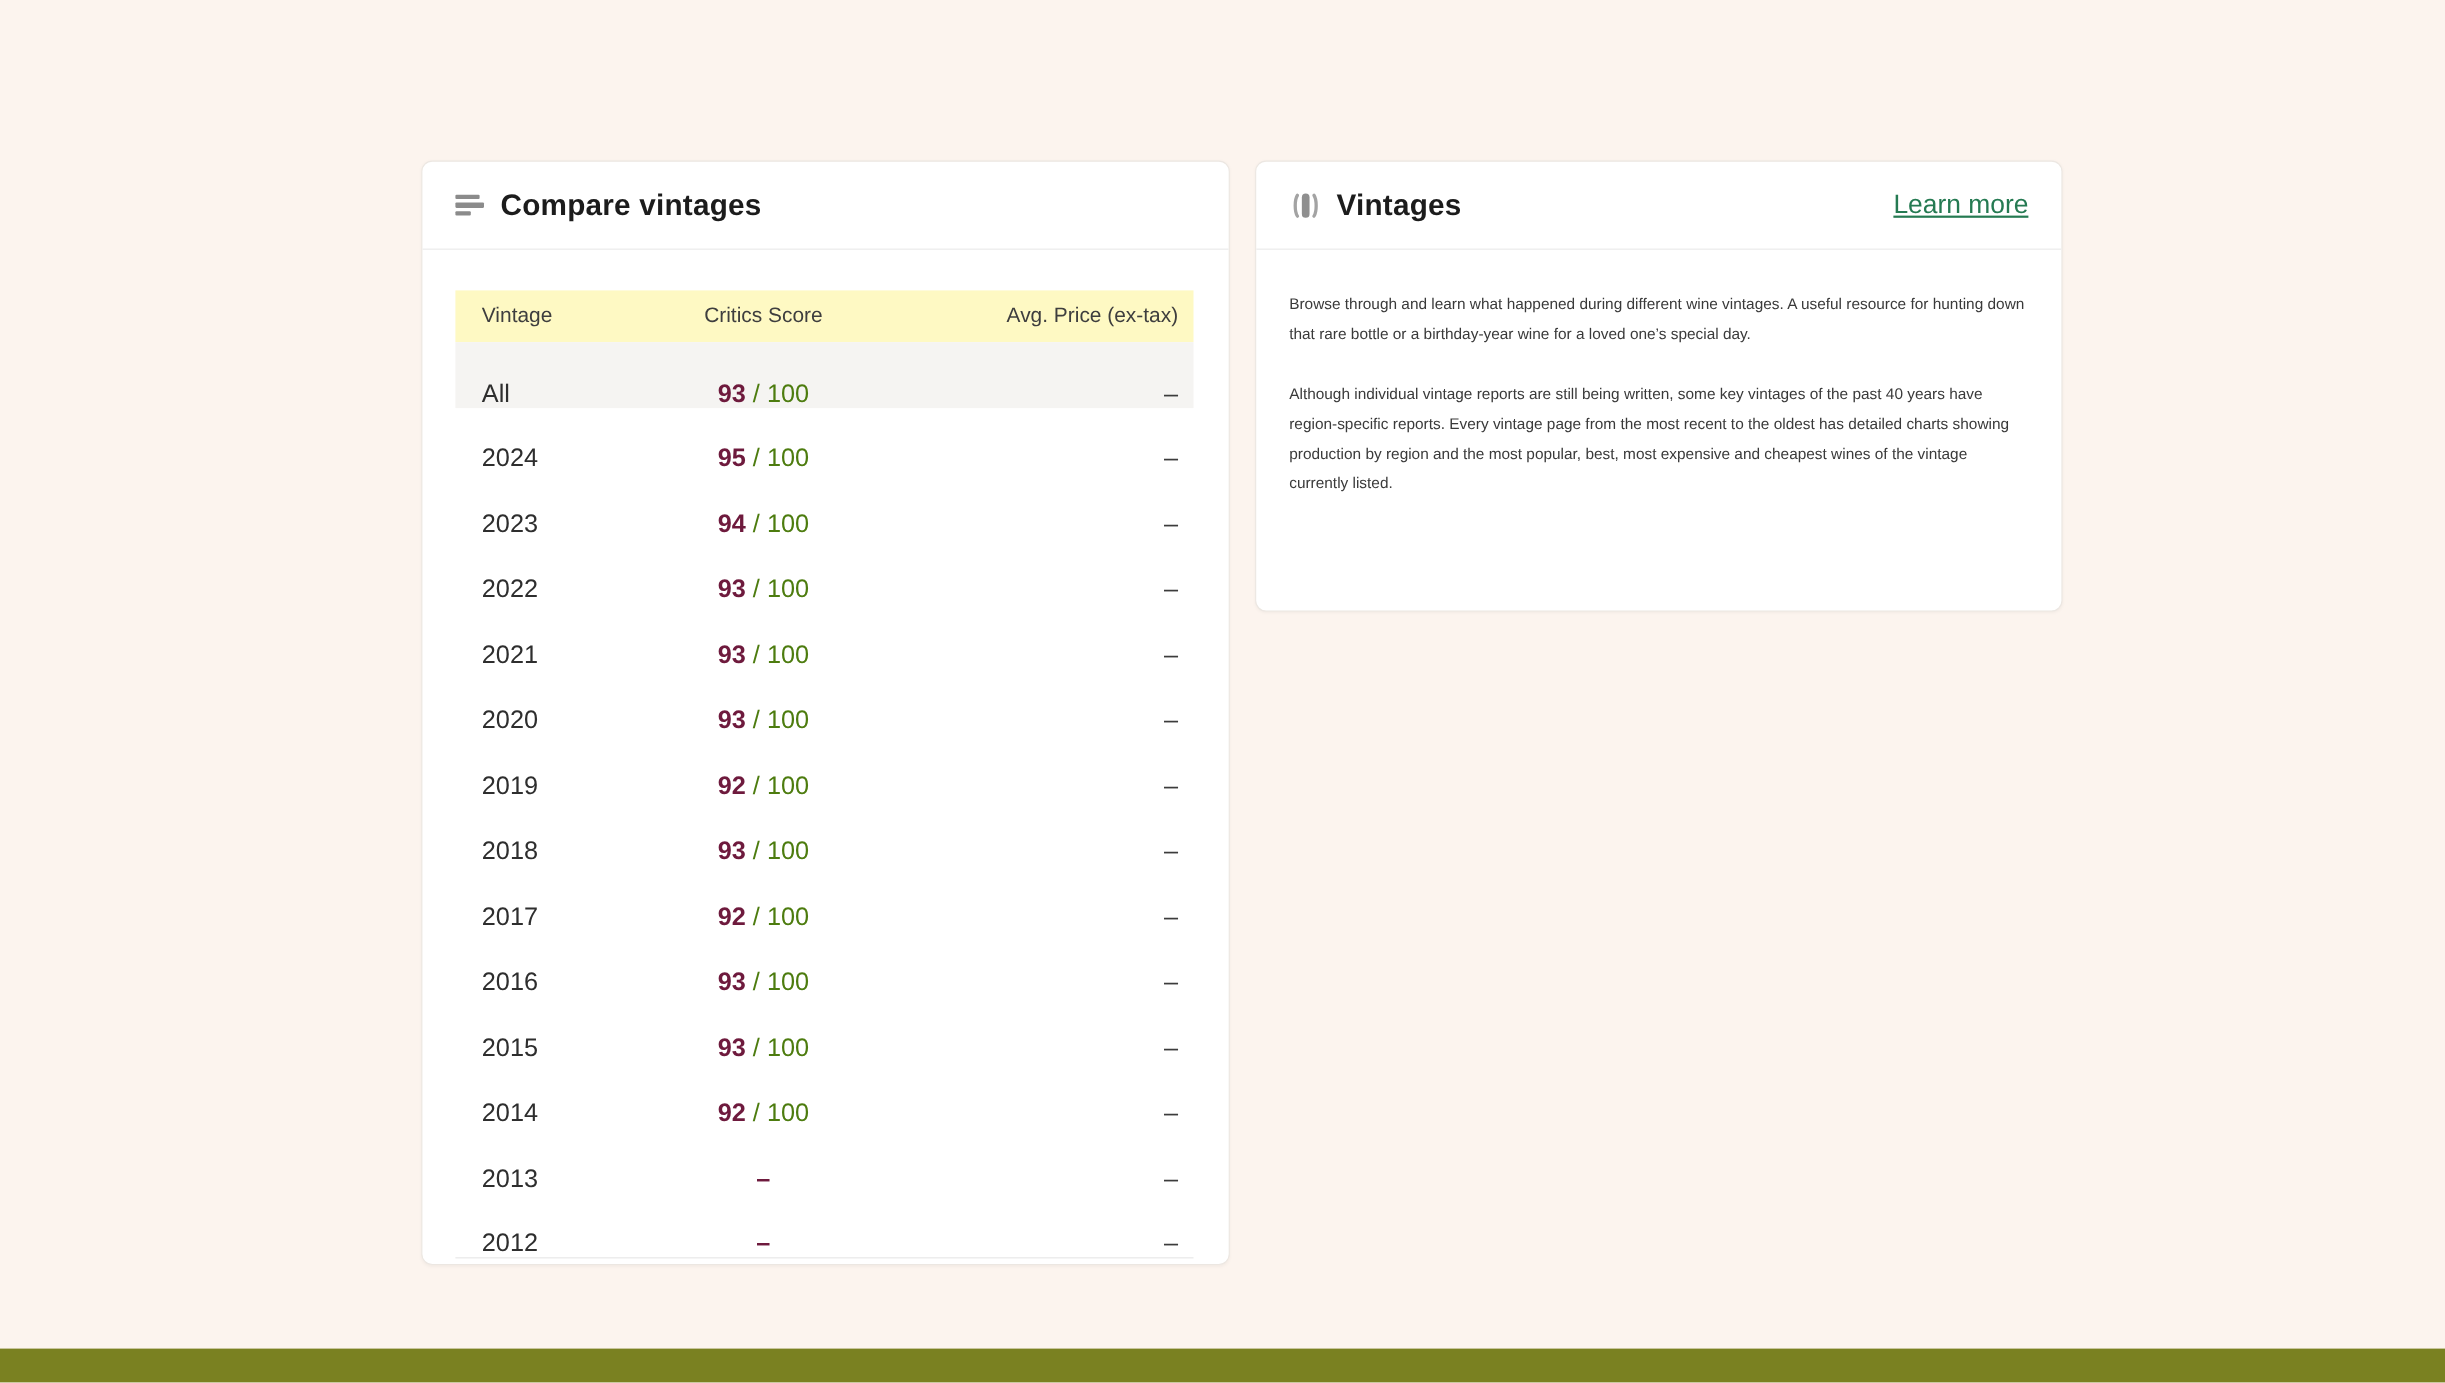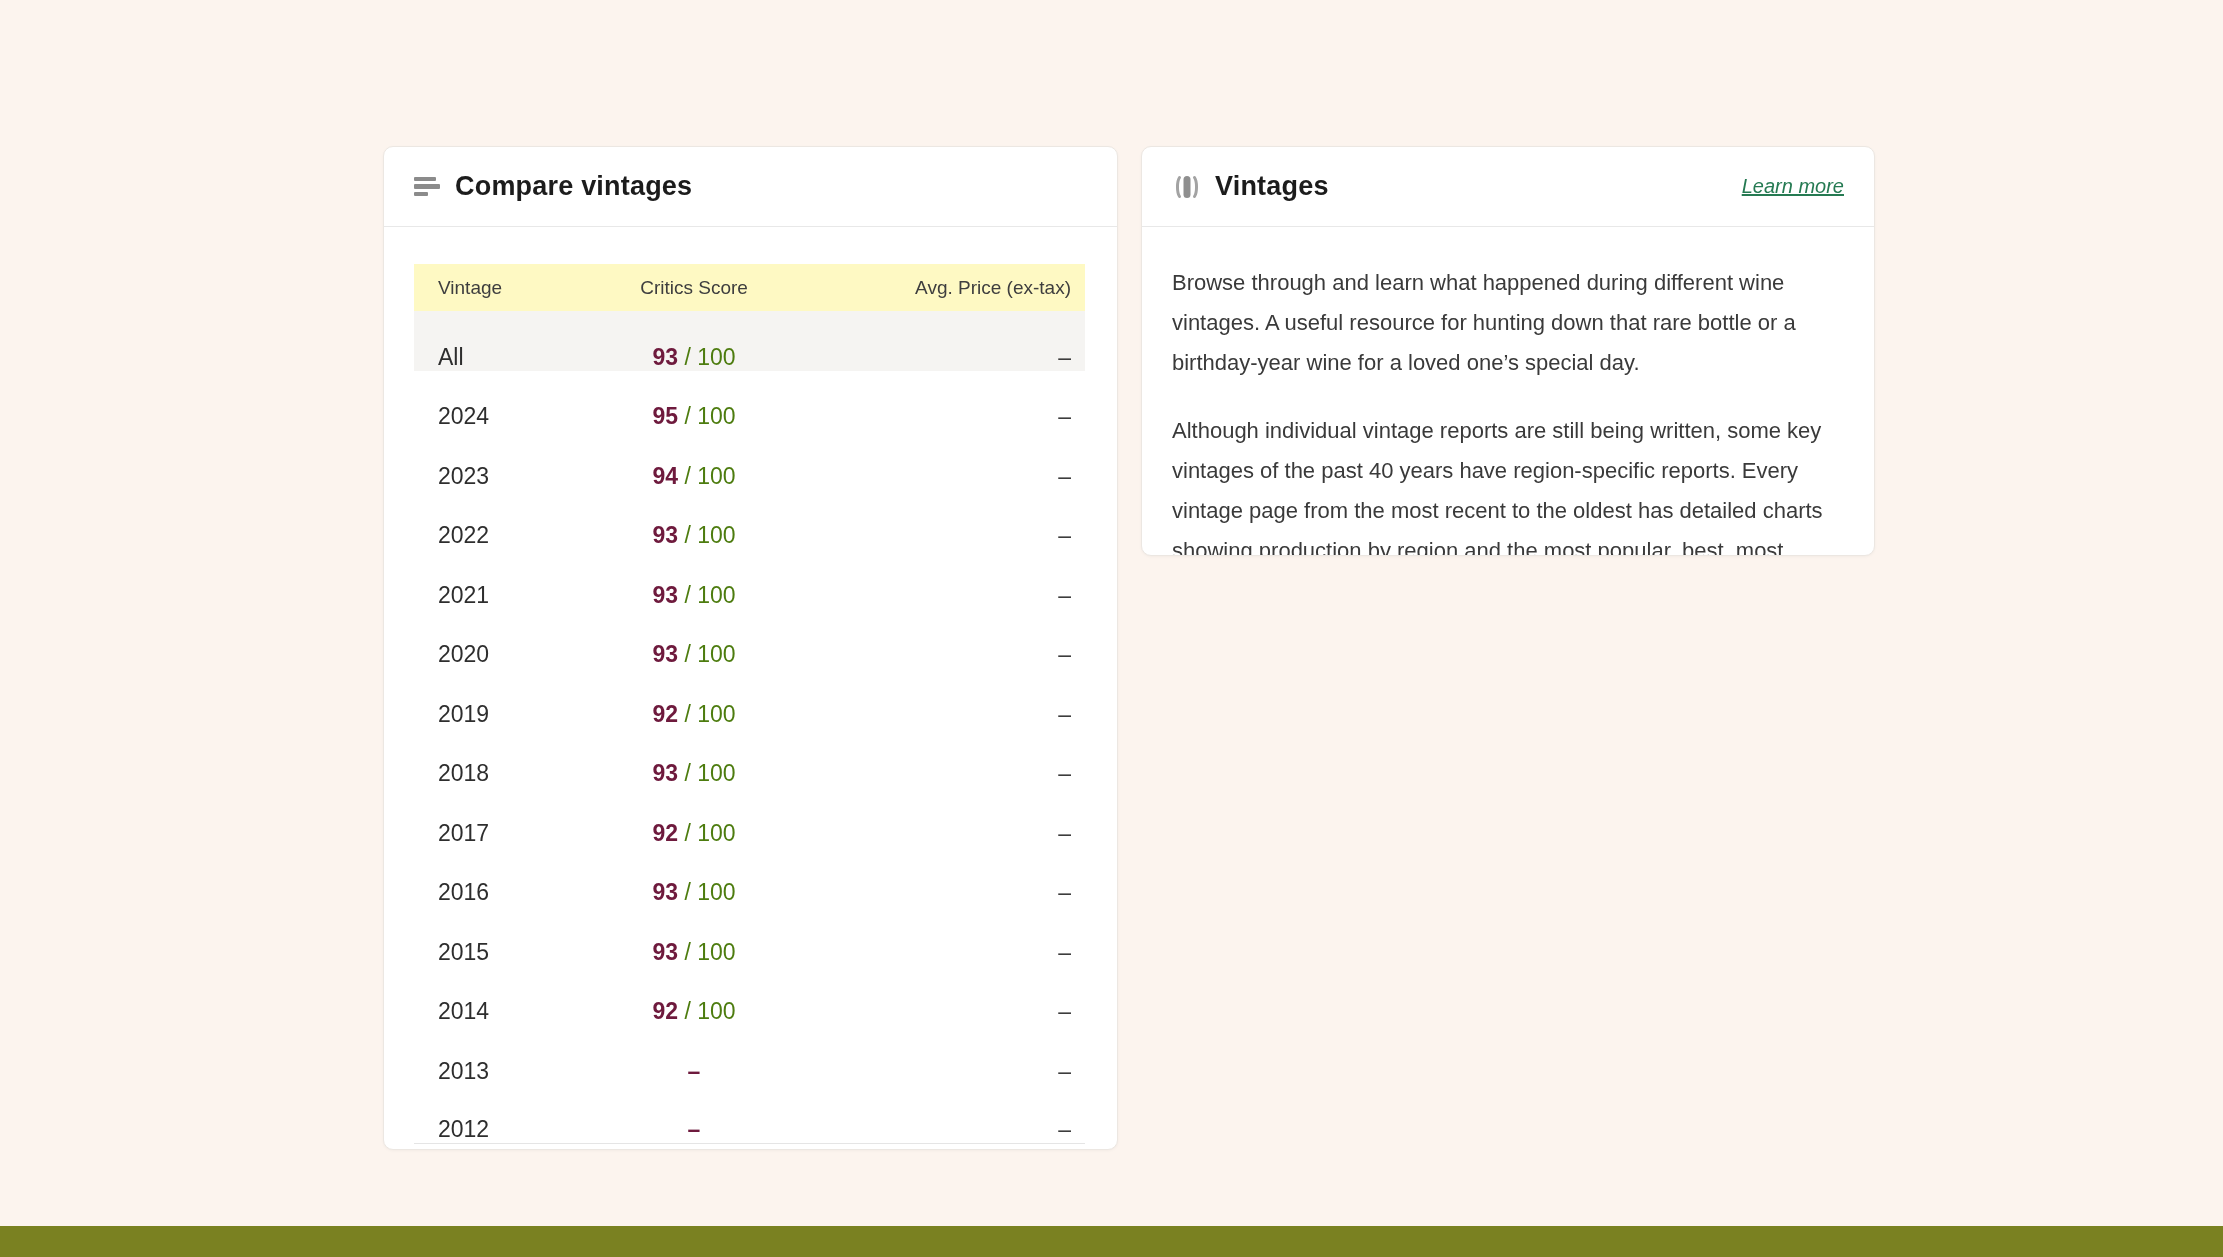--- a/index.html
+++ b/index.html
@@ -65,29 +65,28 @@
   .vintage-row.selected { background:#f5f4f2; }
   .vintage-row:last-child { border-bottom:1px solid #e5e5e5; }
 
   .score-value { color:#6E1A3D; font-weight:700; }
   .score-max   { color:#4d7c0f; font-weight:400; }
   .price-cell  { color:#3c3c3c; }
 
   
   .learn-more {
     margin-left:auto;
-    font-size:20px;
+    font-size:24px;
     color:#257a52;
     text-decoration:underline;
     cursor:pointer;
-    font-style:italic;
   }
   .vintages-body {
     padding:36px 30px 40px 30px;
-    font-size:22px; line-height:40px; color:#3a3a3a;
+    font-size:14px; line-height:27px; color:#3a3a3a;
   }
   .vintages-body p + p { margin-top:28px; }
 
   .footer-bar {
     position:absolute; left:0; bottom:0;
     width:100%; height:31px;
     background:#7A8121;
   }
 </style>
 </head>

